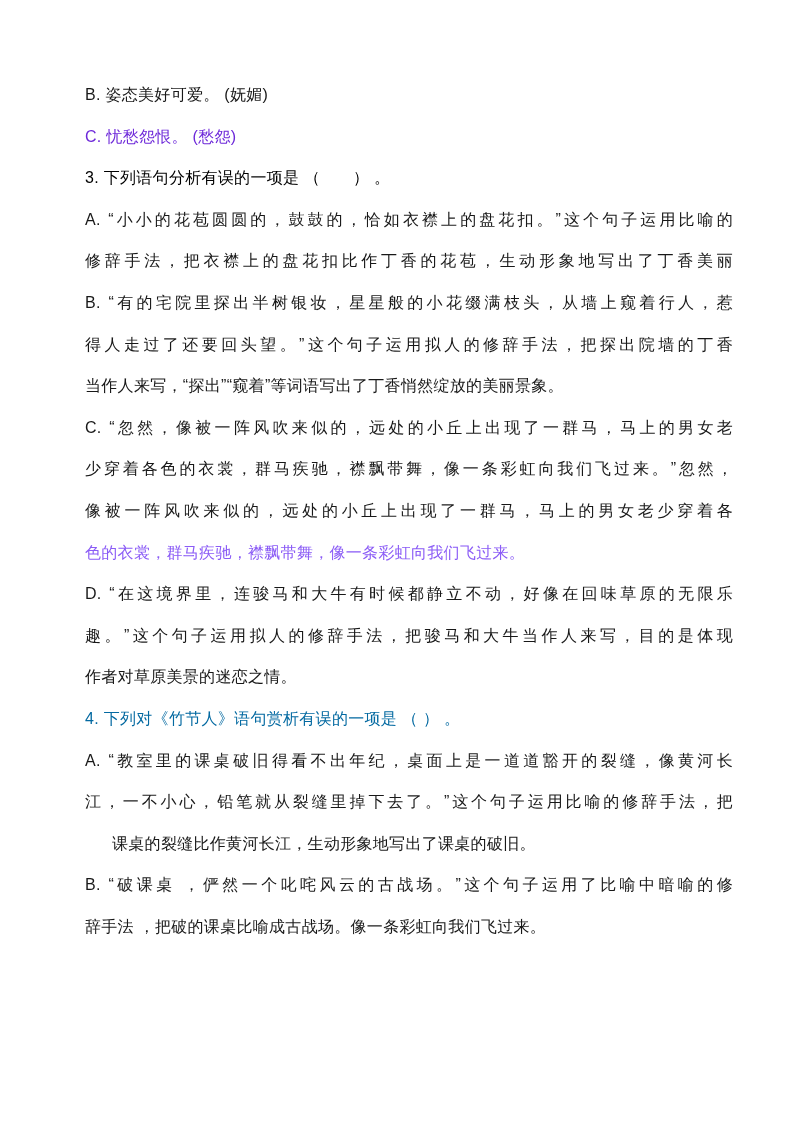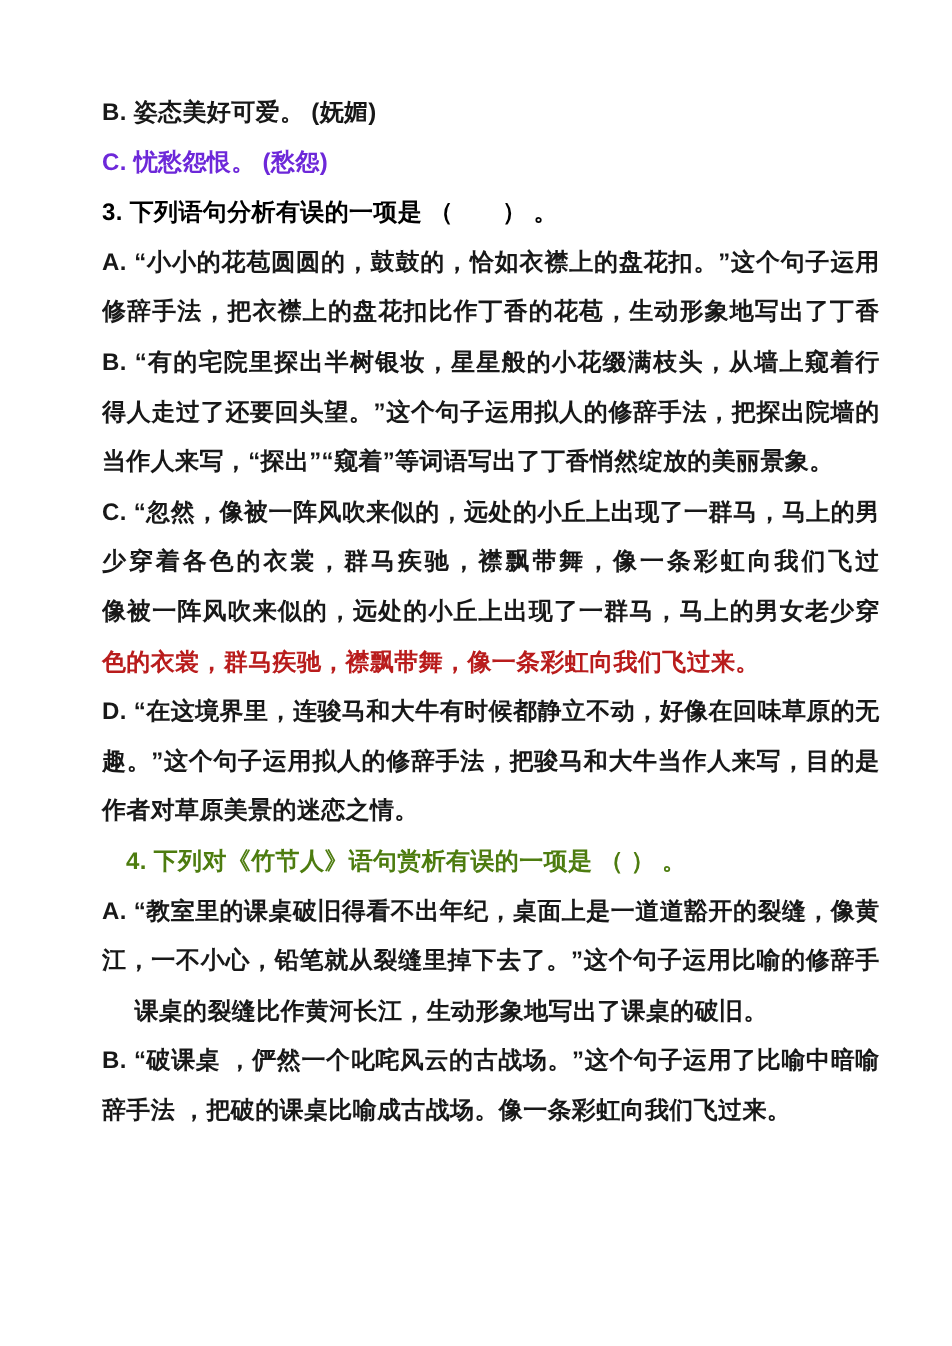--- a/index.html
+++ b/index.html
@@ -19,28 +19,27 @@
     left: 85px;
     top: 74px;
     width: 648px;
   }
   .block {
     margin: 0;
     padding: 0;
   }
   .line {
     font-family: "Liberation Sans", "DejaVu Sans", sans-serif;
-    font-size: 20px;
+    font-size: 16px;
     line-height: 41.6px;
     height: 41.6px;
     color: #181818;
     white-space: pre;
     overflow: visible;
     letter-spacing: 0.3px;
-    font-weight: bold;
   }
   .line.fill {
     white-space: normal;
     text-align: justify;
     text-align-last: justify;
     text-justify: inter-character;
     word-break: break-all;
     overflow: hidden;
   }
 </style>
@@ -64,29 +63,29 @@
       </div>
       <div class="block">
         <div class="line fill" style="color: rgb(24, 24, 24);">B. “有的宅院里探出半树银妆，星星般的小花缀满枝头，从墙上窥着行人，惹</div>
         <div class="line fill" style="color: rgb(24, 24, 24);">得人走过了还要回头望。”这个句子运用拟人的修辞手法，把探出院墙的丁香</div>
         <div class="line" style="color: rgb(24, 24, 24);">当作人来写，“探出”“窥着”等词语写出了丁香悄然绽放的美丽景象。</div>
       </div>
       <div class="block">
         <div class="line fill" style="color: rgb(24, 24, 24);">C. “忽然，像被一阵风吹来似的，远处的小丘上出现了一群马，马上的男女老</div>
         <div class="line fill" style="color: rgb(24, 24, 24);">少穿着各色的衣裳，群马疾驰，襟飘带舞，像一条彩虹向我们飞过来。”忽然，</div>
         <div class="line fill" style="color: rgb(24, 24, 24);">像被一阵风吹来似的，远处的小丘上出现了一群马，马上的男女老少穿着各</div>
-        <div class="line" style="color: #b91c1c;">色的衣裳，群马疾驰，襟飘带舞，像一条彩虹向我们飞过来。</div>
+        <div class="line" style="color: #8b5cf6;">色的衣裳，群马疾驰，襟飘带舞，像一条彩虹向我们飞过来。</div>
       </div>
       <div class="block">
         <div class="line fill" style="color: rgb(24, 24, 24);">D. “在这境界里，连骏马和大牛有时候都静立不动，好像在回味草原的无限乐</div>
         <div class="line fill" style="color: rgb(24, 24, 24);">趣。”这个句子运用拟人的修辞手法，把骏马和大牛当作人来写，目的是体现</div>
         <div class="line" style="color: rgb(24, 24, 24);">作者对草原美景的迷恋之情。</div>
       </div>
       <div class="block">
-        <div class="line" style="color: #4d7c0f; margin-left: 20px;">4. 下列对《竹节人》语句赏析有误的一项是 （ ） 。</div>
+        <div class="line" style="color: #0369a1;">4. 下列对《竹节人》语句赏析有误的一项是 （ ） 。</div>
       </div>
       <div class="block">
         <div class="line fill" style="color: rgb(24, 24, 24);">A. “教室里的课桌破旧得看不出年纪，桌面上是一道道豁开的裂缝，像黄河长</div>
         <div class="line fill" style="color: rgb(24, 24, 24);">江，一不小心，铅笔就从裂缝里掉下去了。”这个句子运用比喻的修辞手法，把</div>
         <div class="line" style="color: rgb(24, 24, 24); margin-left: 27px;">课桌的裂缝比作黄河长江，生动形象地写出了课桌的破旧。</div>
       </div>
       <div class="block">
         <div class="line fill" style="color: rgb(24, 24, 24);">B. “破课桌 ，俨然一个叱咤风云的古战场。”这个句子运用了比喻中暗喻的修</div>
         <div class="line" style="color: rgb(24, 24, 24);">辞手法 ，把破的课桌比喻成古战场。像一条彩虹向我们飞过来。</div>
       </div>

